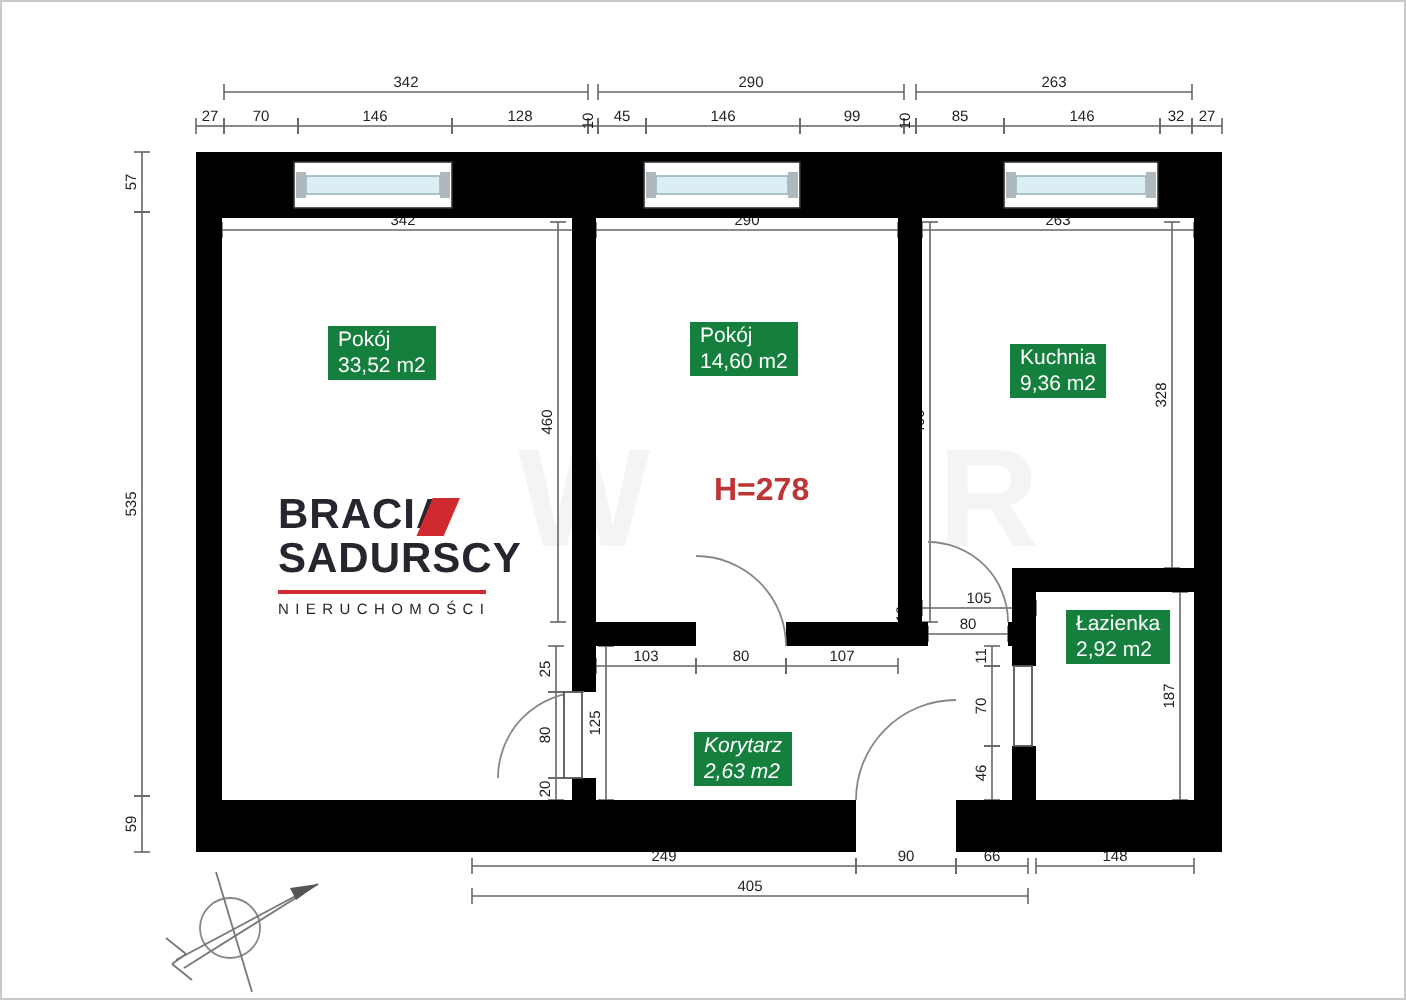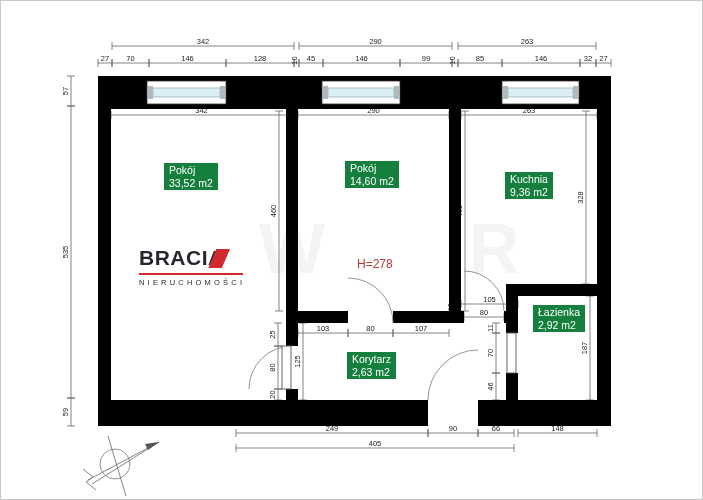--- a/index.html
+++ b/index.html
@@ -2,21 +2,21 @@
 <html><head>
 <meta charset="utf-8">
 <style>
   html,body{margin:0;padding:0;background:#fff;}
   .stage{position:relative;width:703px;height:500px;background:#fff;border:1px solid #c9c9c9;
          box-sizing:border-box;overflow:hidden;font-family:"Liberation Sans",sans-serif;}
   #plan-svg{position:absolute;left:0;top:0;}
   #plan-svg text{font-family:"Liberation Sans",sans-serif;fill:#222;}
   .room-label{position:absolute;background:#15803d;color:#fff;font-size:10.5px;line-height:1.2;
               padding:1px 5px;white-space:nowrap;}
-  .h-note{position:absolute;font-size:12px;font-weight:normal;margin-top:20px;}
+  .h-note{position:absolute;font-size:16px;font-weight:bold;}
   .logo{position:absolute;color:#26262e;}
   .logo .big{font-size:21px;font-weight:bold;letter-spacing:.5px;line-height:22px;}
   .logo .rule{height:0;border-top:2px solid;margin:4px 0 3px 0;width:104px;}
   .logo .small{font-size:7.5px;font-weight:normal;letter-spacing:3.2px;}
   .logo-flag{position:absolute;width:34px;height:19px;
              clip-path:polygon(36% 100%,60% 0%,100% 0%,76% 100%);}
 </style>
 </head>
 <body>
 
@@ -249,27 +249,28 @@
         <div>14,60 m2</div>
       </div>
       <div class="room-label" style="left: 504px; top: 156px; margin-top: 15px;">
         <div>Kuchnia</div>
         <div>9,36 m2</div>
       </div>
       <div class="room-label" style="left: 532px; top: 304px;">
         <div>Łazienka</div>
         <div>2,92 m2</div>
       </div>
-      <div class="room-label" style="left: 346px; top: 351px;">
+      <div class="room-label" style="left: 346px; top: 365px; font-style: italic;">
         <div>Korytarz</div>
         <div>2,63 m2</div>
       </div>
     </div>
 
   <div class="h-note" id="h-note" style="left: 356px; top: 236px; color: rgb(191, 52, 52);">H=278</div>
 
   <div class="logo" id="logo" style="left: 138px; top: 246px; color: rgb(38, 38, 46);">
     <div class="big">BRACIA</div>
+    <div class="big">SADURSCY</div>
     <div class="rule" id="logo-rule" style="border-top-color: rgb(208, 42, 48);"></div>
     <div class="small">NIERUCHOMOŚCI</div>
     <div class="logo-flag" id="logo-flag" style="background: rgb(208, 42, 48); left: 57px; top: 2px;"></div>
   </div>
 </div>
 
 </body></html>

